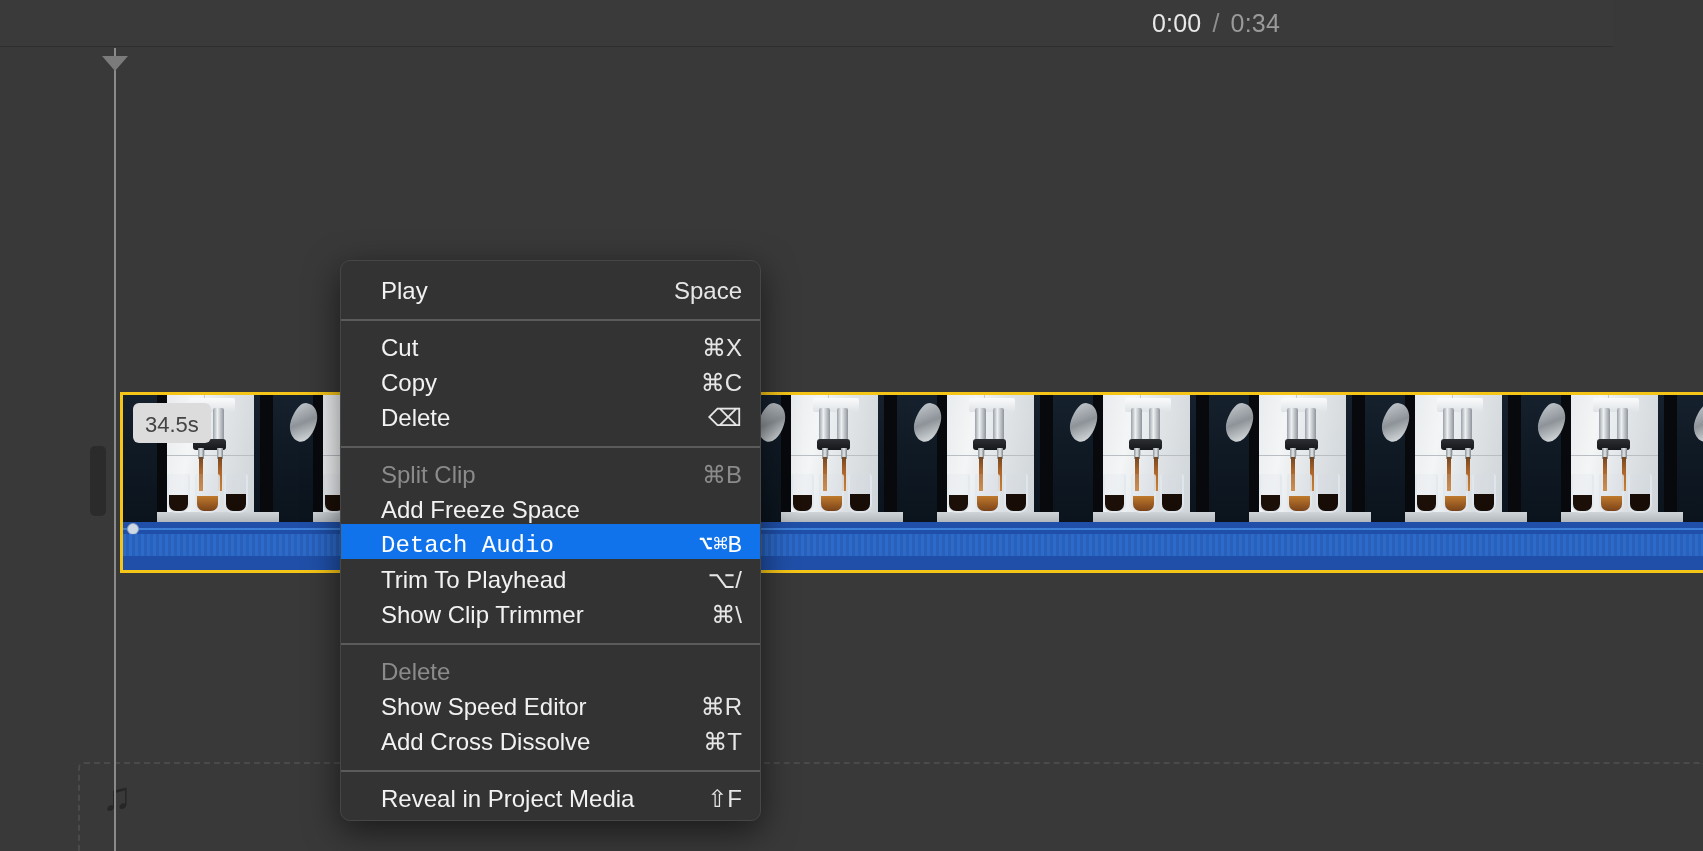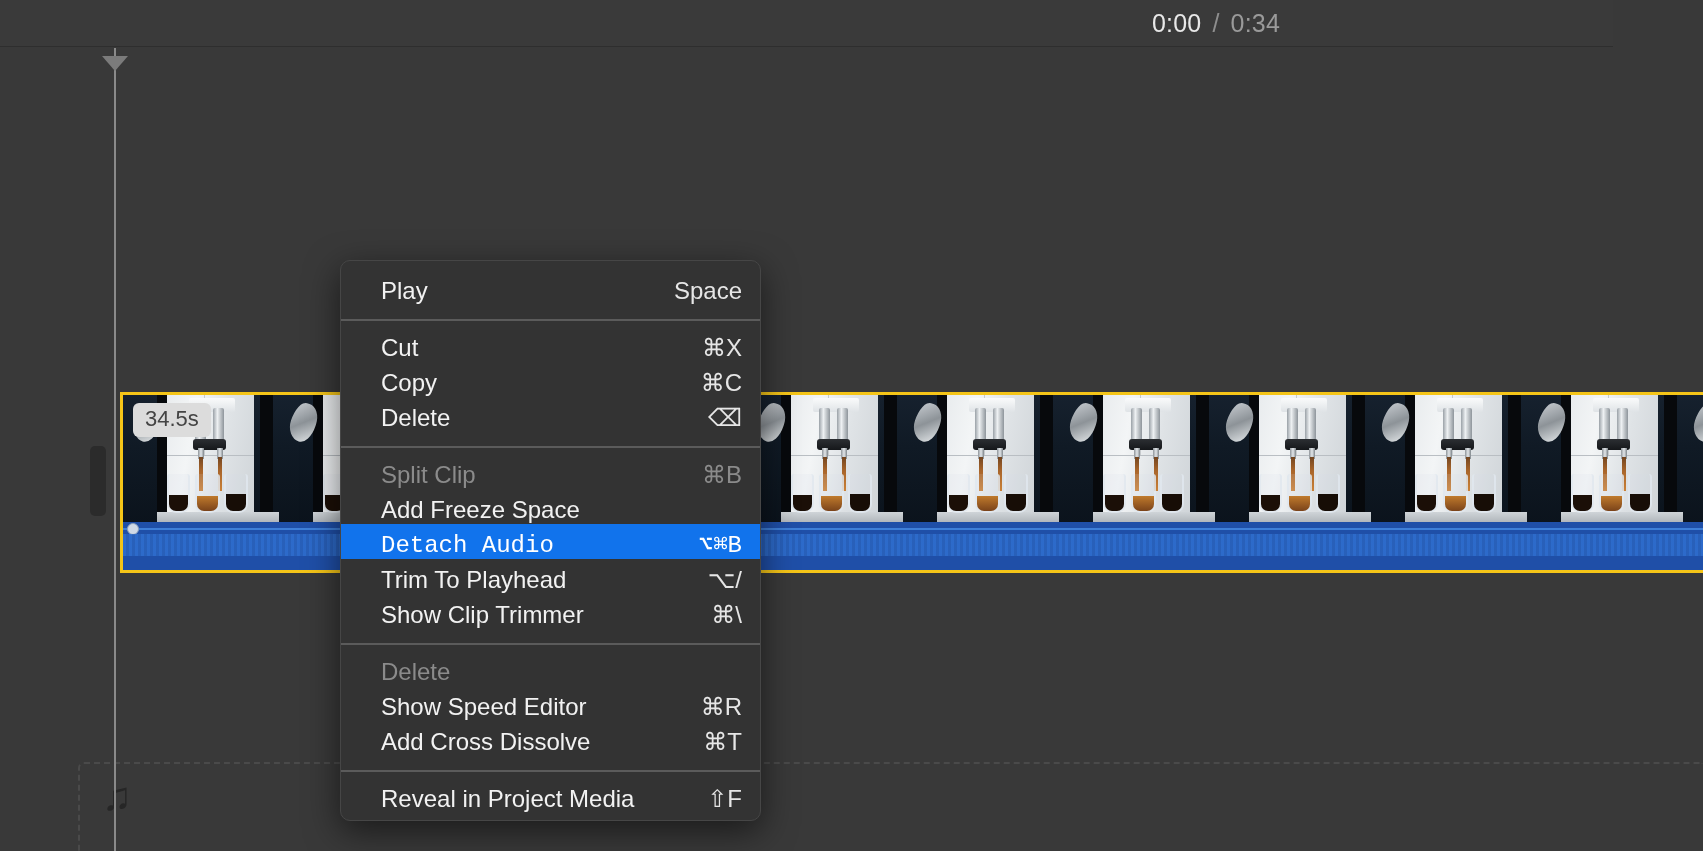--- a/index.html
+++ b/index.html
@@ -154,21 +154,21 @@
     position:absolute; left:0; right:0; top:6px; height:2px;
     background:#3e7fd8;
   }
   .audio-dot {
     position:absolute; left:4px; top:-5px; width:12px; height:12px;
     border-radius:50%; background:#cfd9e6; border:1px solid #8aa0bd;
   }
   .duration-badge {
     position:absolute; left:10px; top:8px;
     background:#dcdcdc; color:#444;
-    font-size:22px; padding:3px 12px 5px; border-radius:6px;
+    font-size:22px; padding:9px 12px 5px; border-radius:6px;
     z-index:5;
   }
 
   
   .dropzone {
     position:absolute; left:78px; top:714px; width:1625px; height:95px;
     border:2px dashed #4a4a4a; border-right:none;
     border-radius:6px 0 0 6px;
     z-index:2;
   }

